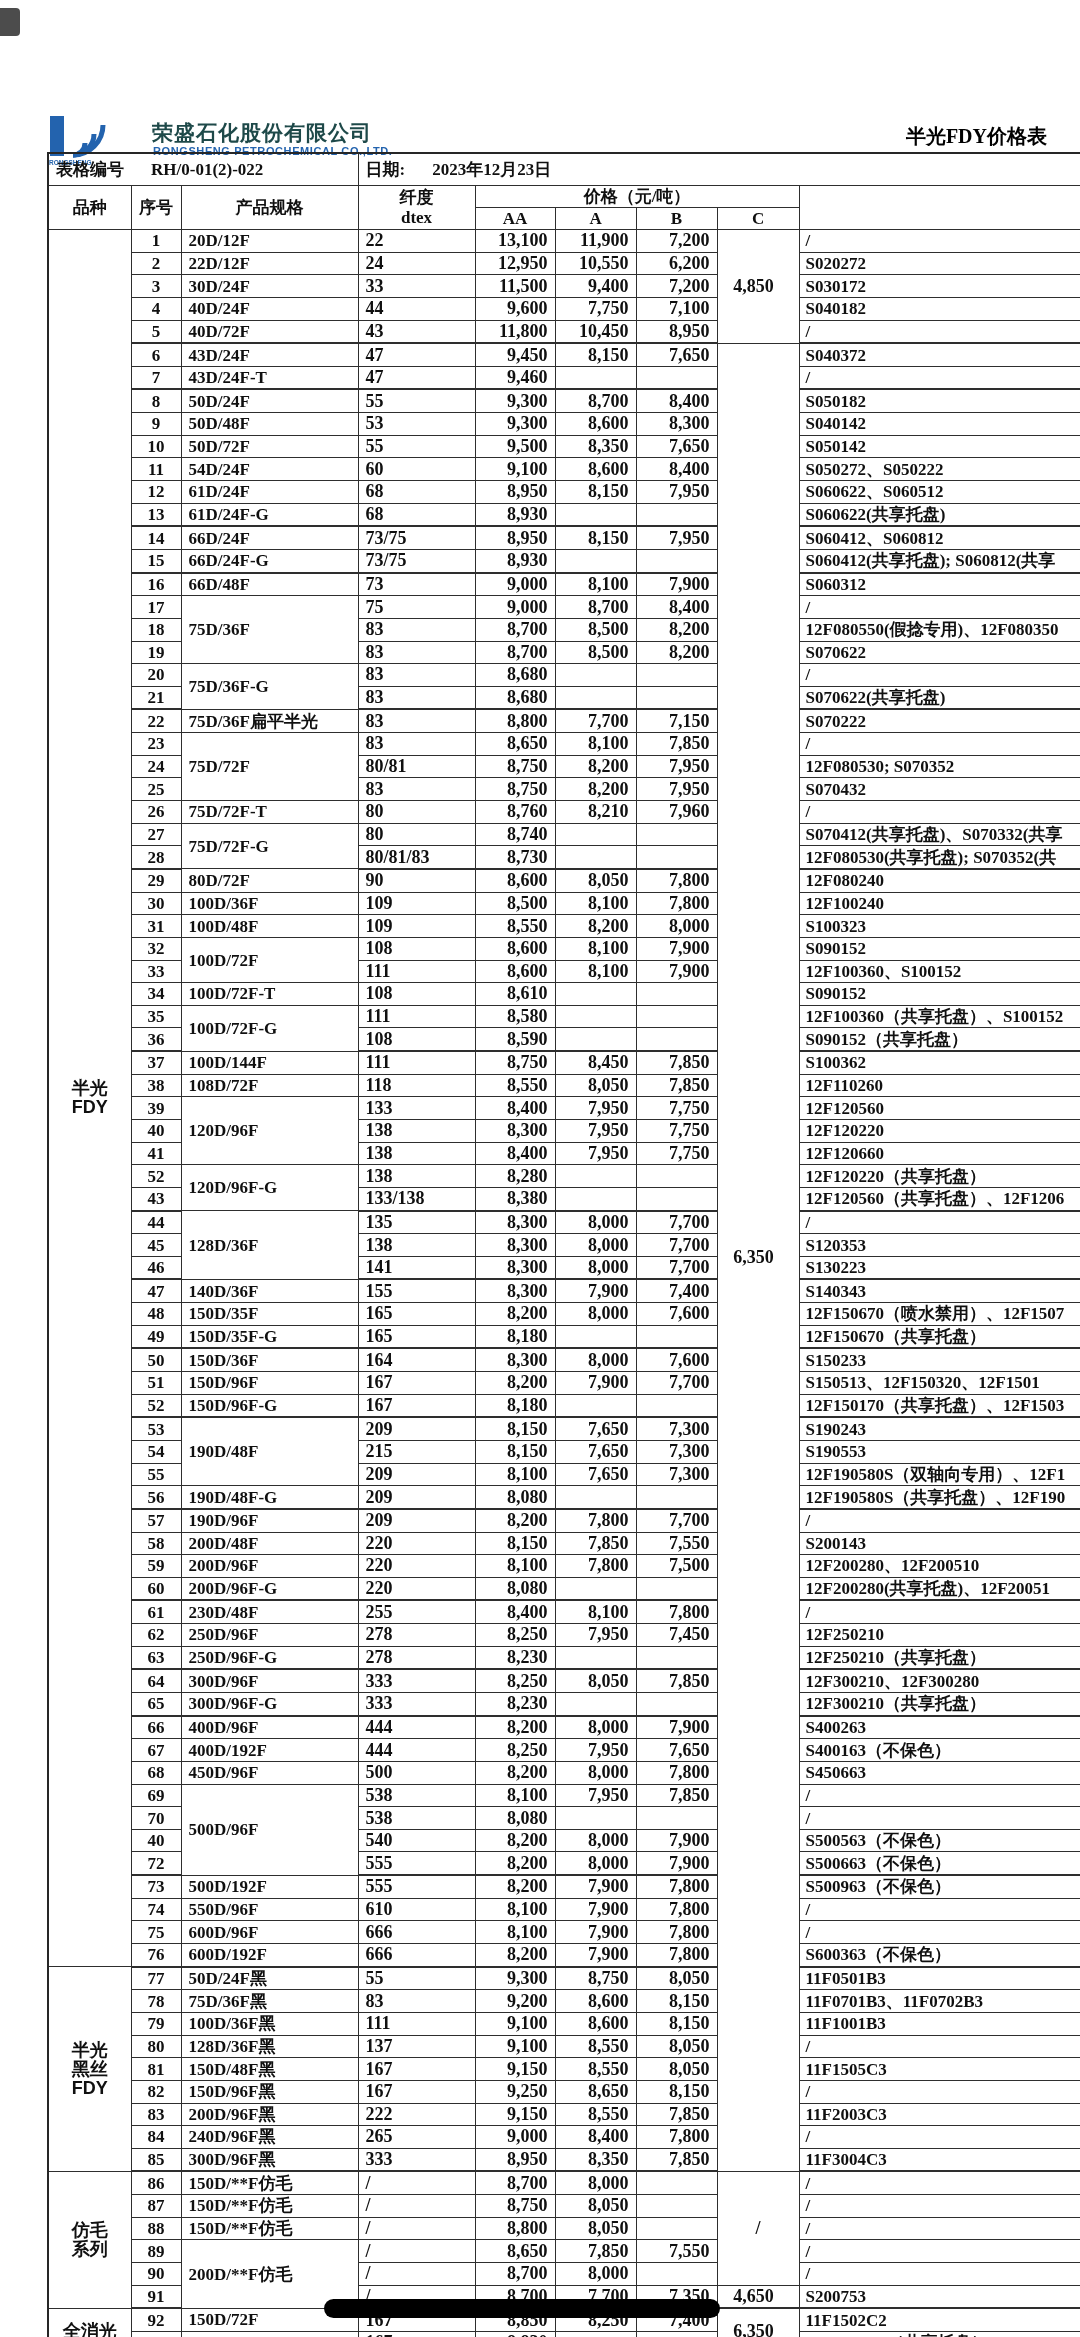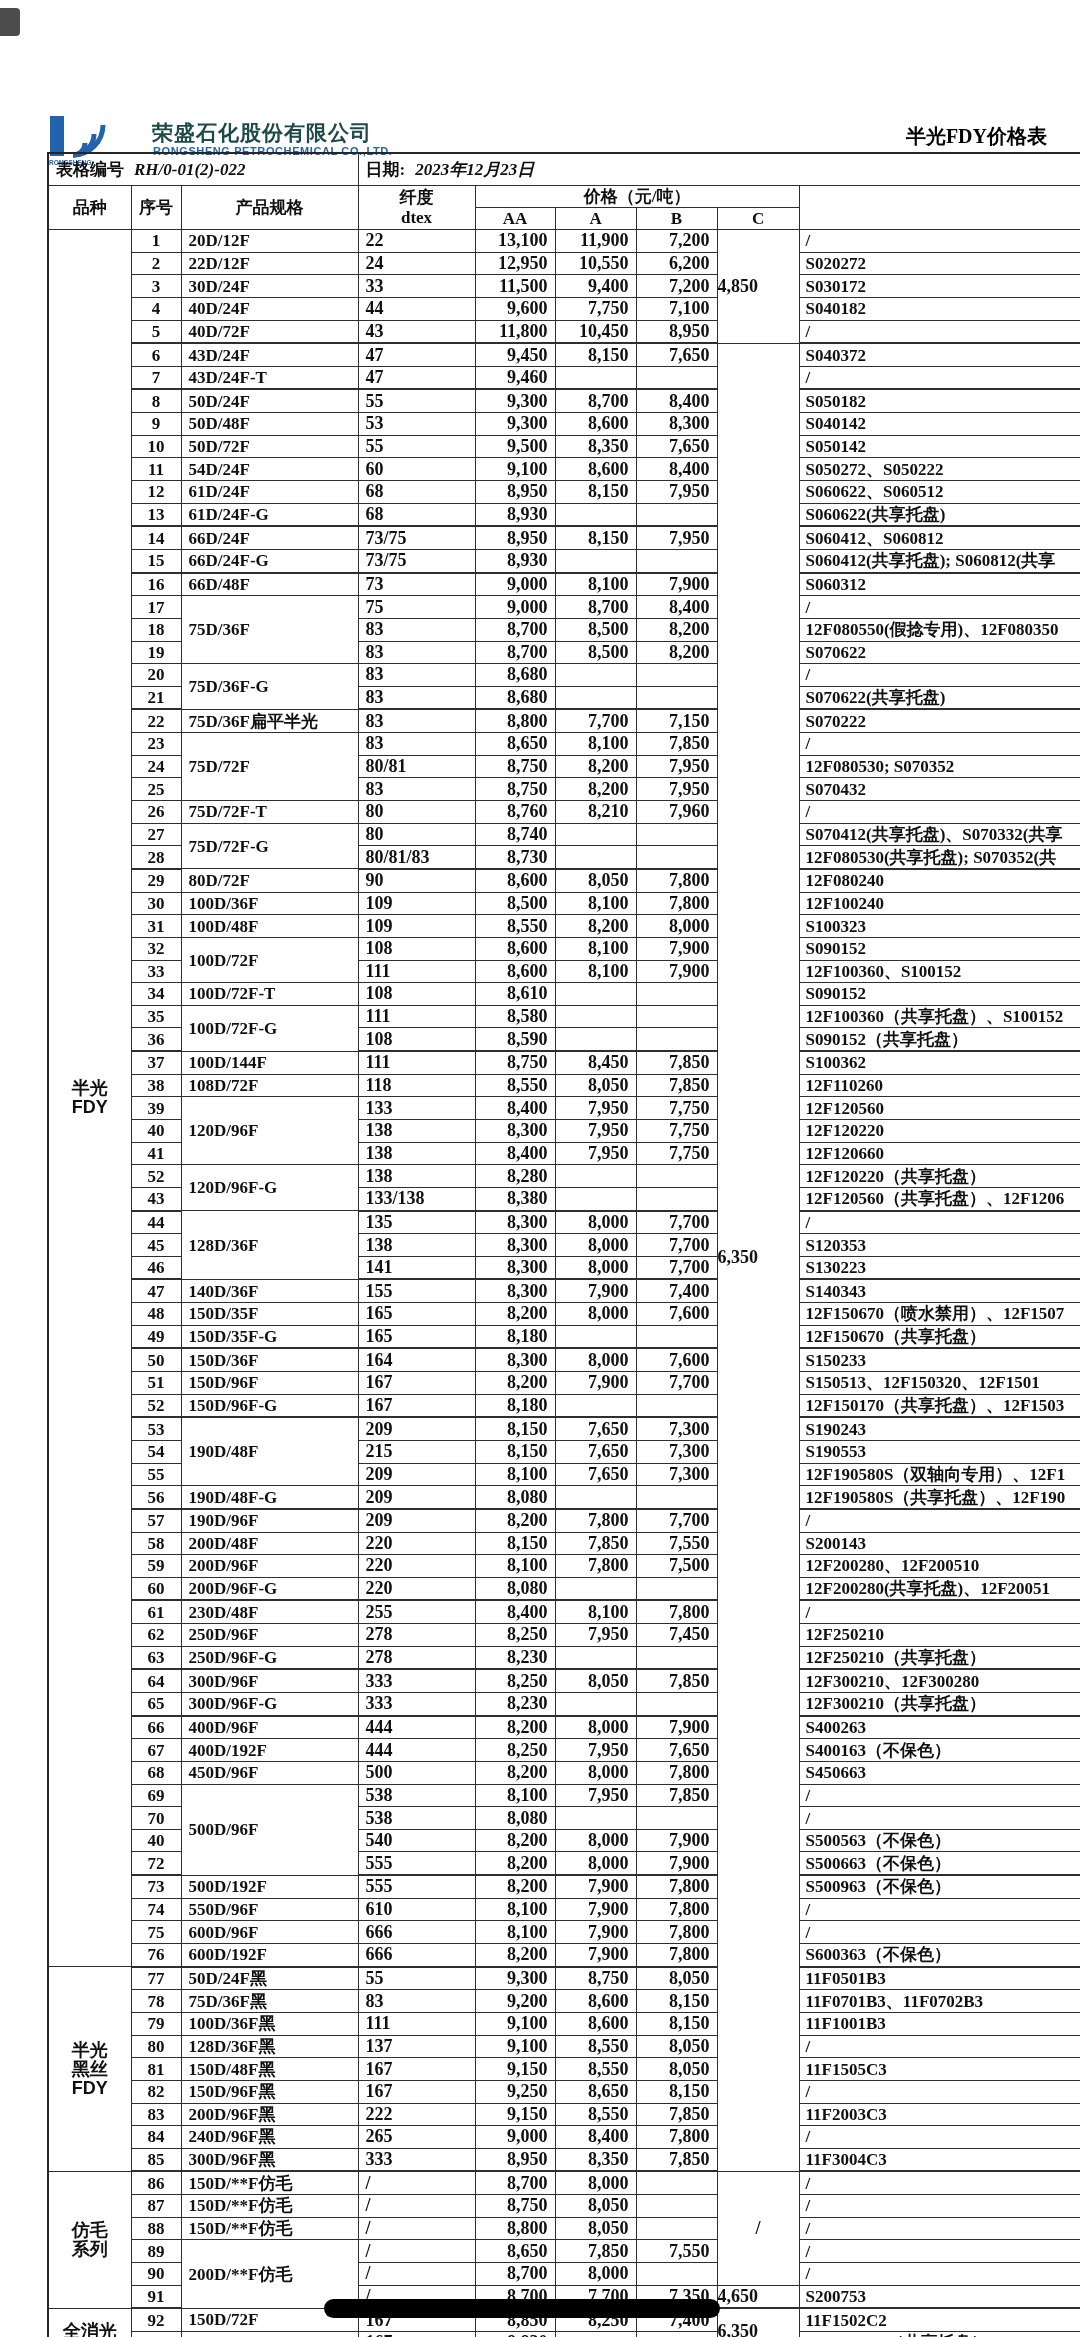--- a/index.html
+++ b/index.html
@@ -23,29 +23,29 @@
     position:absolute;left:47px;top:152px;width:1033px;
     border-collapse:collapse;table-layout:fixed;
     border:2.5px solid #262626;border-right:none;
   }
   .price-table th,.price-table td{
     border:1.5px solid #2e2e2e;padding:0;font-weight:bold;
     overflow:hidden;white-space:nowrap;line-height:21px;
   }
   .price-table tr>*:last-child{border-right:none;}
   .meta-row td{height:31px;font-size:17px;text-align:left;padding-left:7px;}
-  .meta-row .sep{margin-left:10px;font-style:italic;}
+  .meta-row .sep{margin-left:27px;}
   thead th{font-size:17px;height:21px;text-align:center;}
   th.fineness{white-space:pre-line;line-height:20px;}
   tbody td{height:21.65px;font-size:18px;}
   td.seq{text-align:center;font-size:17px;}
   td.spec{text-align:left;padding-left:7px;font-size:17px;}
   td.dtex{text-align:left;padding-left:7px;}
   td.num{text-align:right;padding-right:7px;}
-  td.c-val{text-align:left;padding-right:9px;}
+  td.c-val{text-align:center;padding-right:9px;}
   td.c-slash{text-align:center;}
   td.remark{text-align:left;padding-left:6px;font-size:17px;}
   td.species-cell{
     text-align:center;white-space:pre-line;font-size:18px;line-height:19px;
     font-family:"Liberation Sans","DejaVu Sans",sans-serif;font-weight:bold;
   }
   tr.thick>td{border-bottom-width:2.6px;}
 
   
   .home-bar{position:absolute;left:324px;top:2299px;width:396px;height:19px;border-radius:10px;background:#000;}

